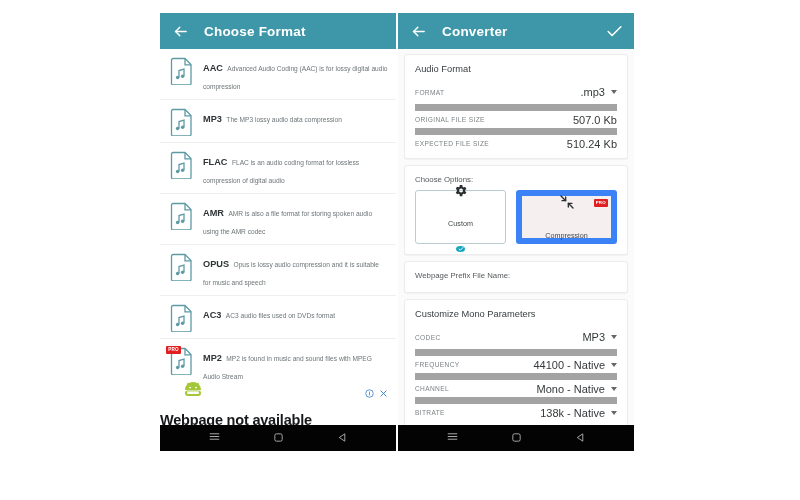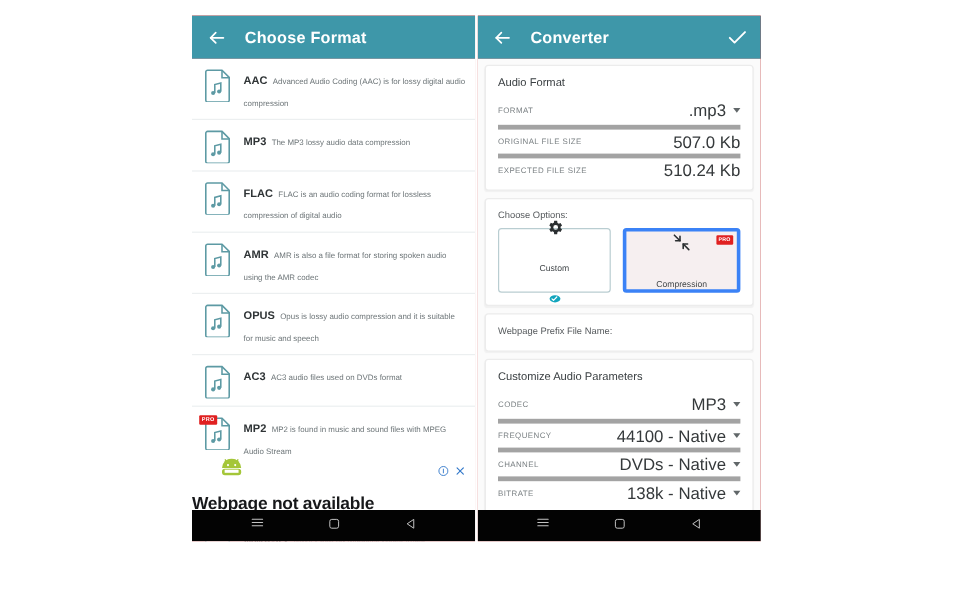--- a/index.html
+++ b/index.html
@@ -145,31 +145,31 @@
     text-align: left;
     font-size: 9.3px;
     color: #3b4043;
     padding: 3px 0 6px;
   }
   .kv-row {
     display: flex;
     align-items: center;
     justify-content: space-between;
     height: 24px;
-    border-top: 4px solid #a3a3a3;
+    border-top: 7px solid #a3a3a3;
   }
   .kv-row.first { border-top: none; }
   .kv-key {
     font-size: 6.6px;
     color: #7b8184;
     letter-spacing: .35px;
     text-transform: uppercase;
   }
   .kv-val {
-    font-size: 14px;
+    font-size: 11px;
     color: #35393b;
     display: flex;
     align-items: center;
     gap: 6px;
   }
   .caret {
     width: 0; height: 0;
     border-left: 3.6px solid transparent;
     border-right: 3.6px solid transparent;
     border-top: 4.2px solid #616769;
@@ -192,21 +192,21 @@
     align-items: center;
     justify-content: center;
     gap: 17px;
   }
   .opt.selected {
     border: 1px solid #b9cdd1;
     background: #ffffff;
   }
   .opt.locked {
     background: #f6eff0;
-    border: 3px solid #3b82f6;
+    border: 6px solid #3b82f6;
   }
   .opt-label { font-size: 7.2px; color: #42474a; }
   .opt .pro-tag { top: 3px; left: auto; right: 3px; font-size: 4.4px; }
   .check-badge {
     width: 9px; height: 9px;
     border-radius: 50%;
     background: #12a5bd;
     display: flex; align-items: center; justify-content: center;
     margin-top: 1px;
   }
@@ -546,39 +546,39 @@
             <span class="opt-label">Compression</span>
           </div>
         </div>
       </div>
 
       <div class="card">
         <div class="sub-label">Webpage Prefix File Name:</div>
       </div>
 
       <div class="card">
-        <div class="card-title">Customize Audio Parameters</div>
+        <div class="card-title">Customize Mono Parameters</div>
         <div class="kv-row first">
           <span class="kv-key">CODEC</span>
           <span class="kv-val">
             <span>MP3</span>
             <span class="caret"></span>
           </span>
         </div>
         <div class="kv-row">
           <span class="kv-key">FREQUENCY</span>
           <span class="kv-val">
             <span>44100 - Native</span>
             <span class="caret"></span>
           </span>
         </div>
         <div class="kv-row">
           <span class="kv-key">CHANNEL</span>
           <span class="kv-val">
-            <span>DVDs - Native</span>
+            <span>Mono - Native</span>
             <span class="caret"></span>
           </span>
         </div>
         <div class="kv-row">
           <span class="kv-key">BITRATE</span>
           <span class="kv-val">
             <span>138k - Native</span>
             <span class="caret"></span>
           </span>
         </div>

